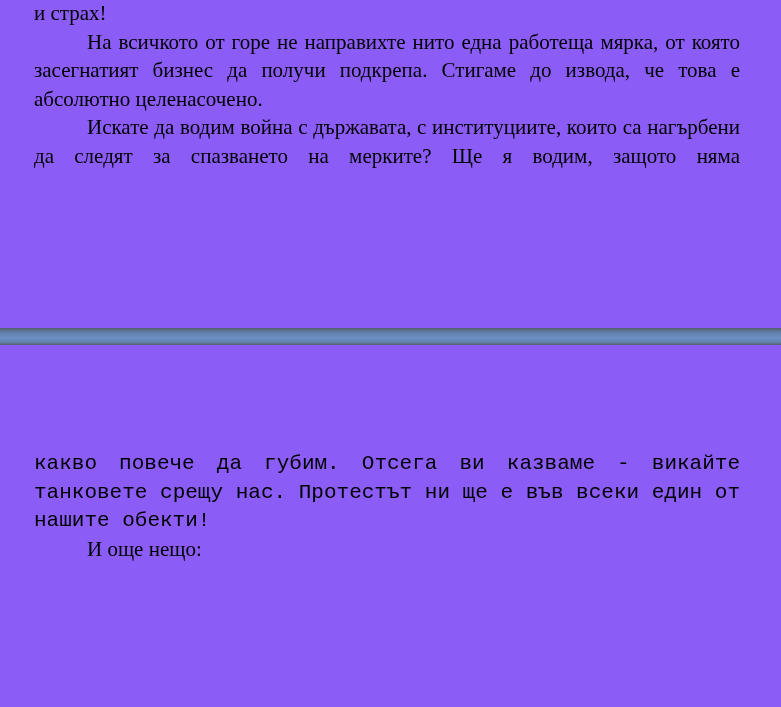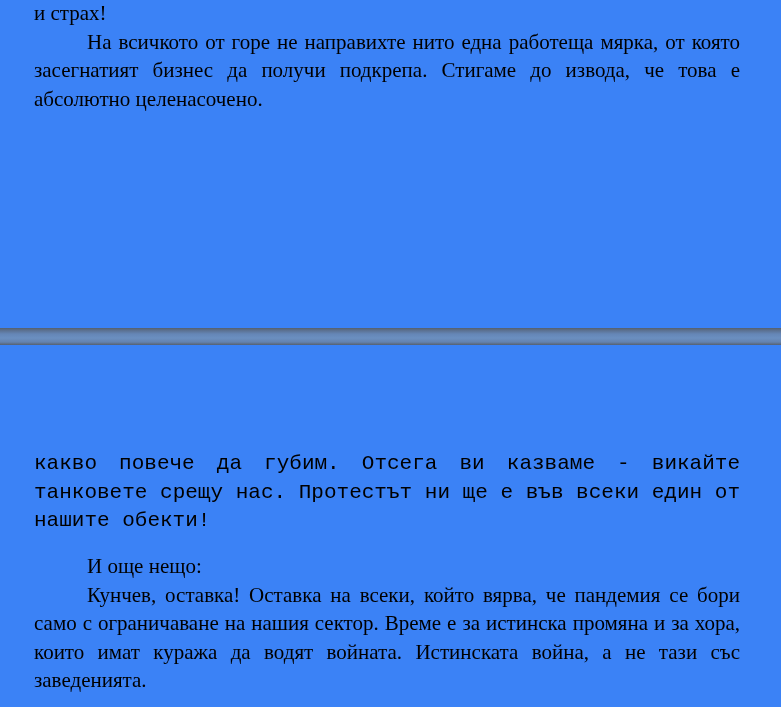--- a/index.html
+++ b/index.html
@@ -4,54 +4,54 @@
 <style>
   html, body { margin: 0; padding: 0; }
   body {
     width: 781px; height: 707px; overflow: hidden;
     background: #ffffff;
     font-family: "Liberation Serif", "DejaVu Serif", serif;
     color: #000;
     position: relative;
   }
   .page {
-    position: absolute; left: 0; width: 781px; background: #3b82f6;
+    position: absolute; left: 0; width: 781px; background: #8b5cf6;
   }
   .page-top { top: 0; height: 328px; }
   .page-bottom { top: 345px; height: 362px; }
   .page-break {
     position: absolute; left: 0; top: 328px; width: 781px; height: 17px;
     background: linear-gradient(to bottom, #56606b 0px, #5a6e8c 2px, #6586b6 6px, #6b8fc0 10px, #6483b0 14px, #566170 17px);
   }
   .text-block {
     position: absolute; left: 34px; width: 706px;
     font-size: 21px; line-height: 28.5px;
     text-align: justify;
   }
   .p { margin: 0; text-align: justify; text-align-last: left; }
   .p.indent { text-indent: 53px; font-family: Liberation Serif, serif; }
   .p.last-justify { text-align-last: justify; }
   .blk1 { top: -1px; }
   .blk2 { top: 450px; font-family: Liberation Mono, monospace; }
-  .blk3 { top: 535px; margin-top: 17px; }
+  .blk3 { top: 535px; }
 </style>
 </head>
 <body>
 
 <div class="page page-top">
   <div class="text-block blk1">
     <p class="p">и страх!</p>
     <p class="p indent">На всичкото от горе не направихте нито една работеща мярка, от която засегнатият бизнес да получи подкрепа. Стигаме до извода, че това е абсолютно целенасочено.</p>
+    <p class="p indent last-justify">Искате да водим война с държавата, с институциите, които са нагърбени да следят за спазването на мерките? Ще я водим, защото няма</p>
   </div>
 </div>
 
 <div class="page-break"></div>
 
 <div class="page page-bottom"></div>
 
 <div class="text-block blk2">
   <p class="p">какво повече да губим. Отсега ви казваме - викайте танковете срещу нас. Протестът ни ще е във всеки един от нашите обекти!</p>
 </div>
 
 <div class="text-block blk3">
   <p class="p indent">И още нещо:</p>
-  <p class="p indent">Кунчев, оставка! Оставка на всеки, който вярва, че пандемия се бори само с ограничаване на нашия сектор. Време е за истинска промяна и за хора, които имат куража да водят войната. Истинската война, а не тази със заведенията.</p>
 </div>
 
 </body></html>

